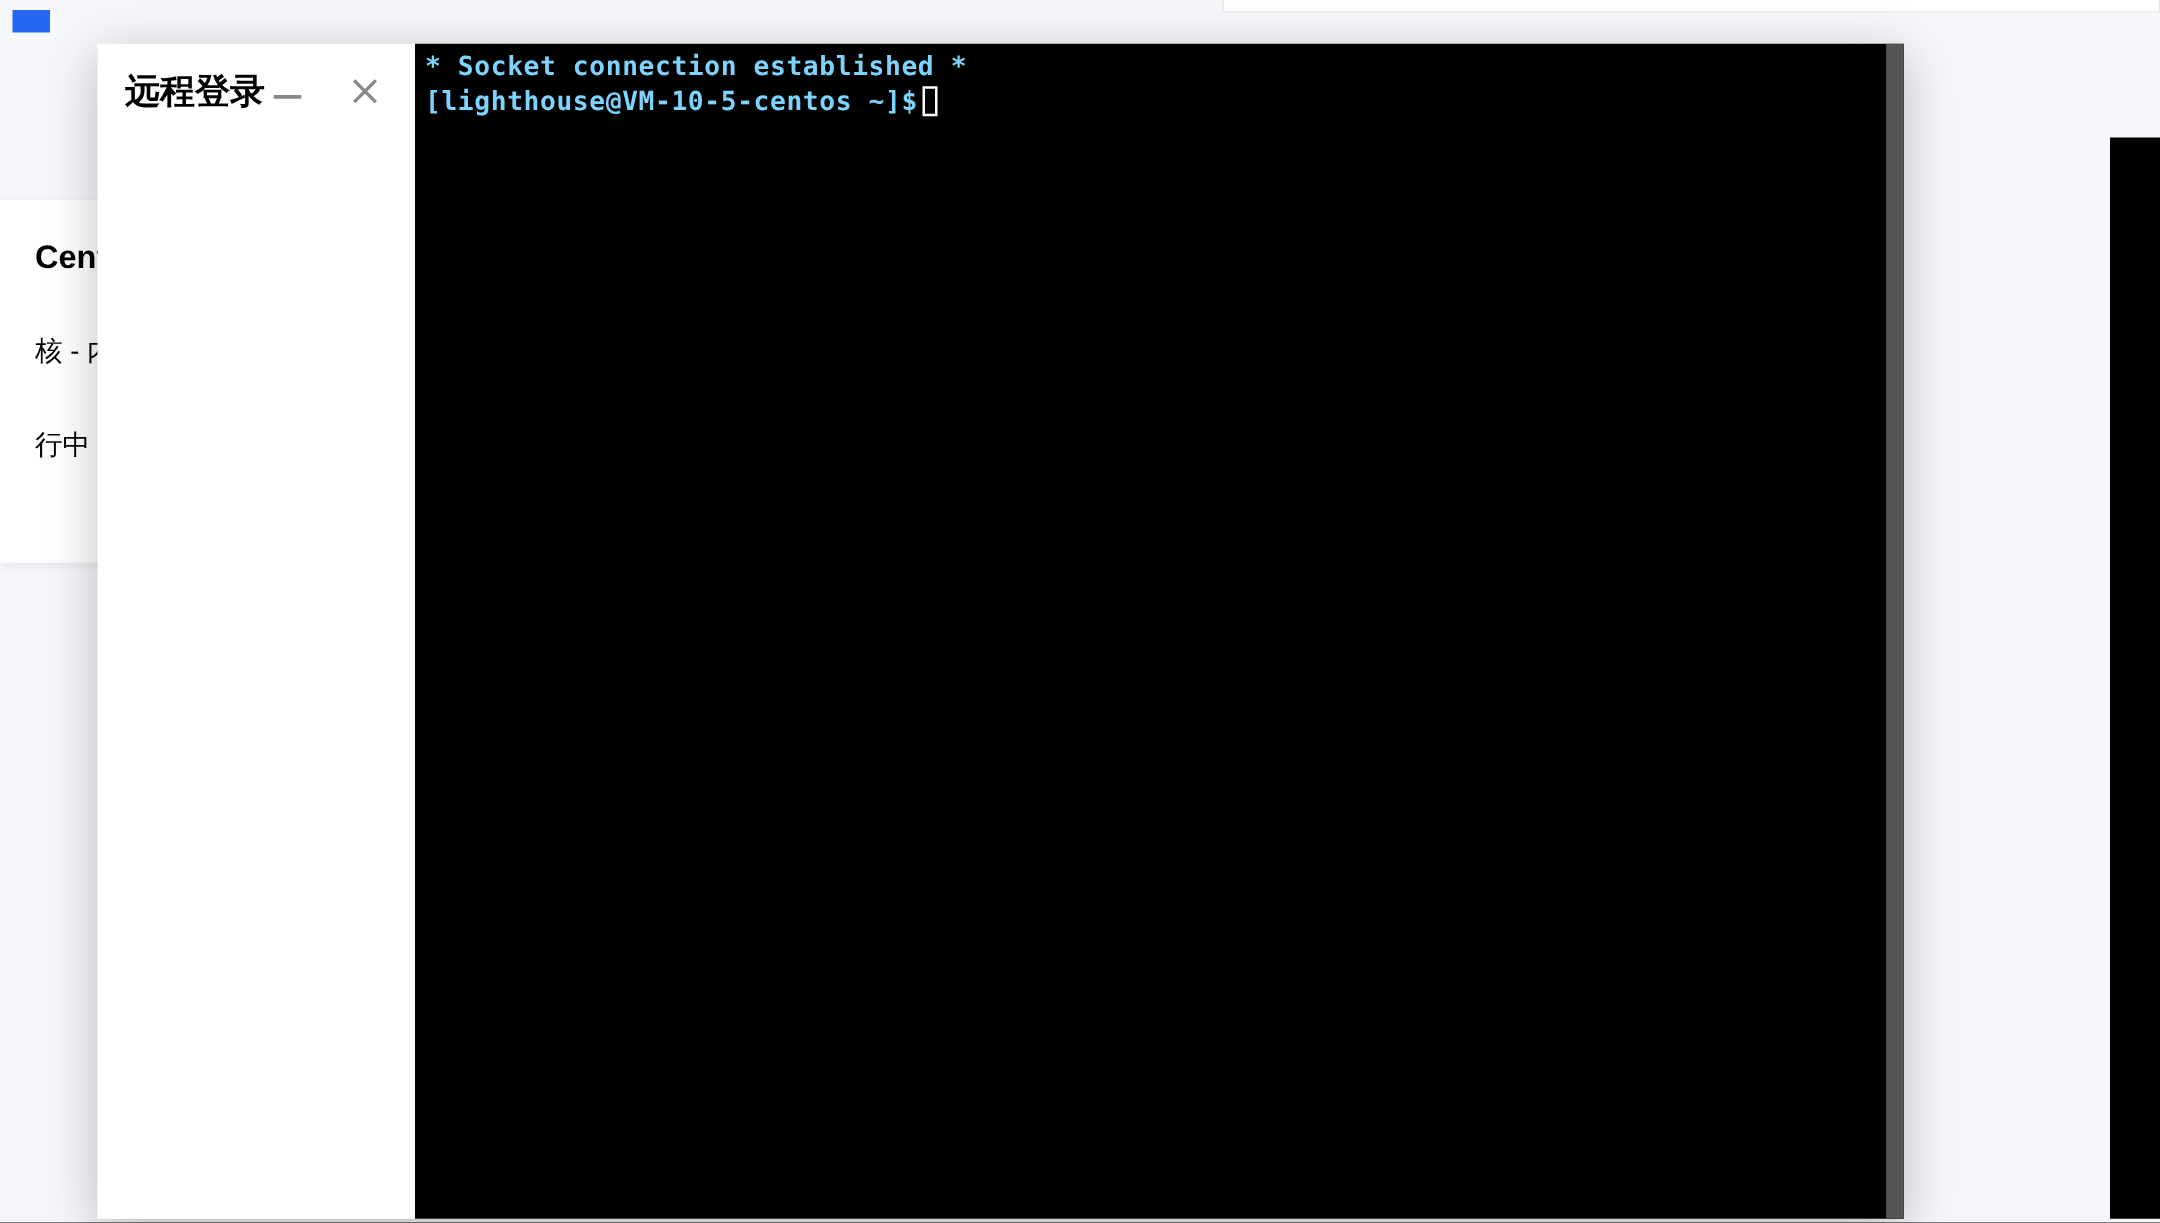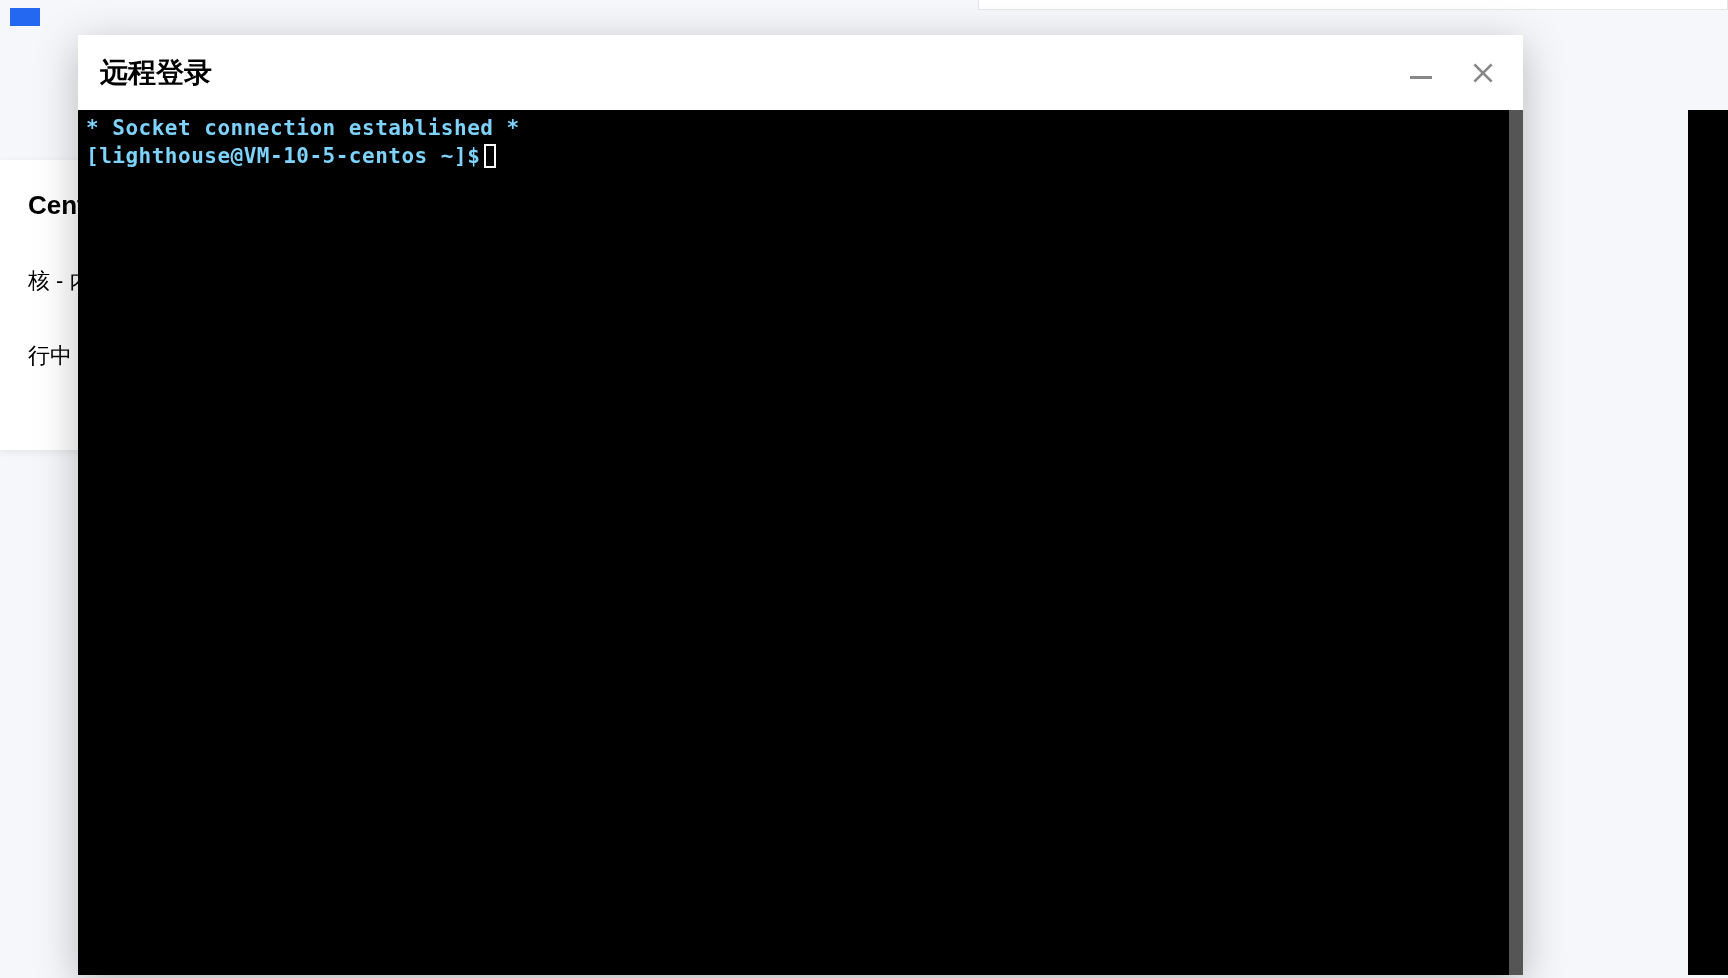--- a/index.html
+++ b/index.html
@@ -68,21 +68,21 @@
     }
     .modal {
       position: absolute;
       top: 35px;
       left: 78px;
       width: 1445px;
       height: 940px;
       background: #fff;
       box-shadow: 0 10px 40px rgba(0,0,0,0.25);
       display: flex;
-      flex-direction: column;
+      flex-direction: row;
     }
     .modal-header {
       height: 75px;
       display: flex;
       align-items: center;
       justify-content: space-between;
       padding: 0 22px;
     }
     .modal-title {
       font-size: 28px;

